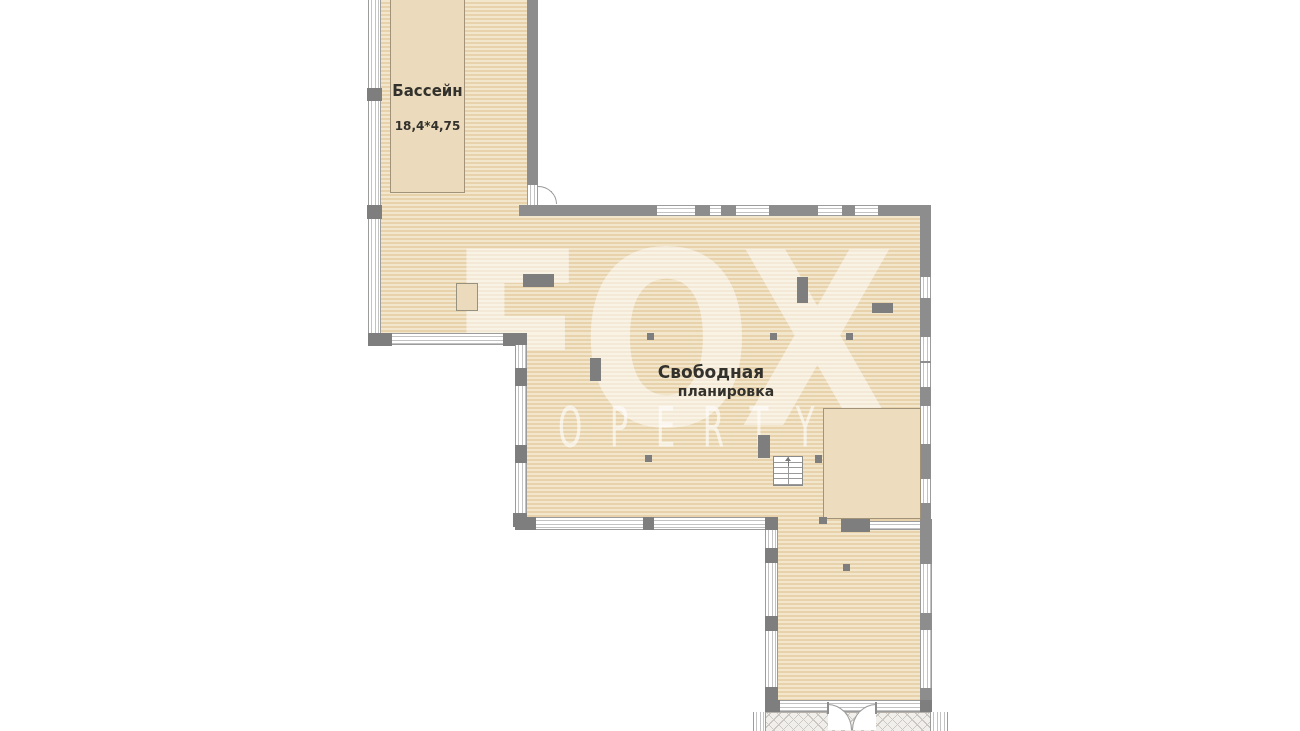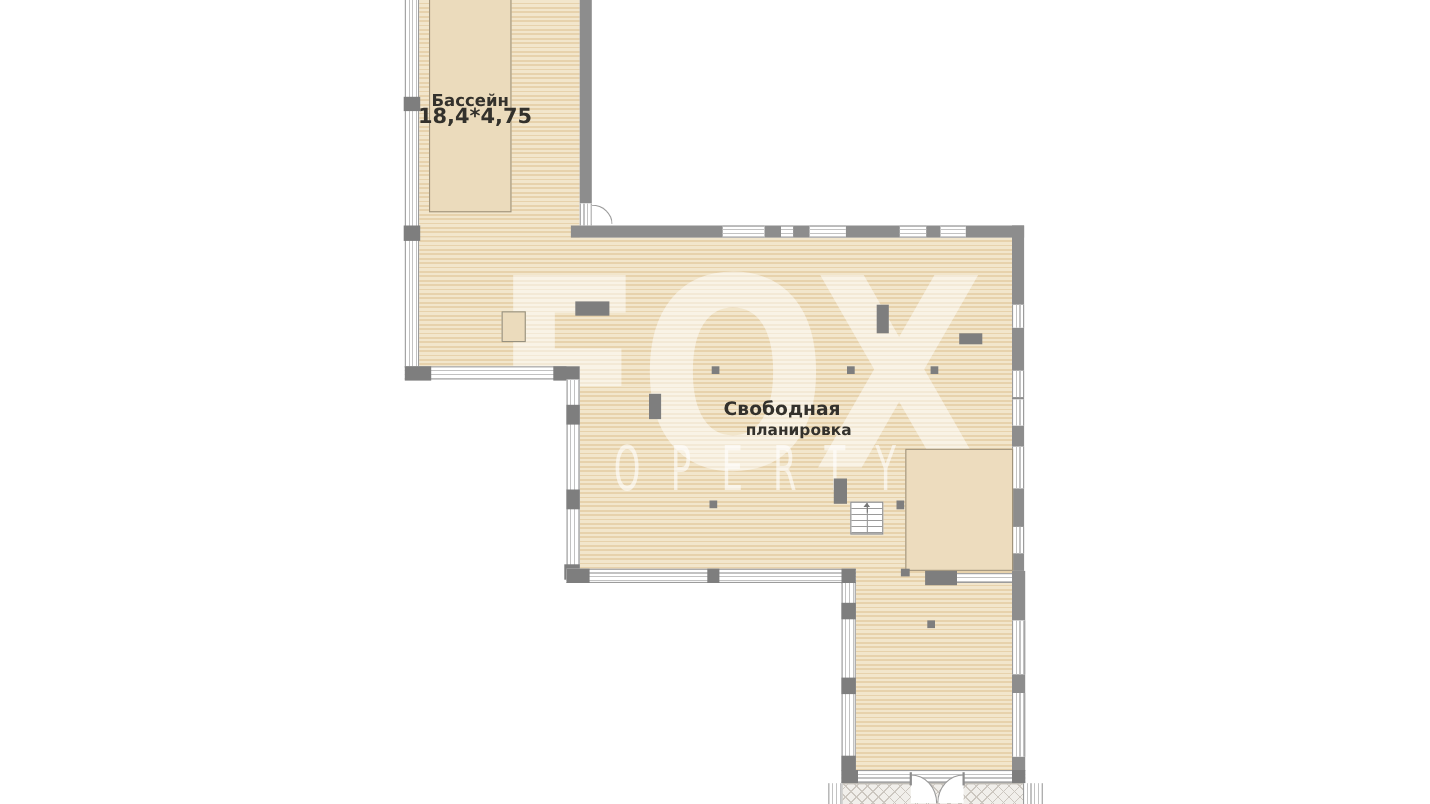--- a/index.html
+++ b/index.html
@@ -45,21 +45,21 @@
   <div class="floor" style="left:381px;top:0;width:146px;height:216px"></div>
   <div class="floor" style="left:381px;top:216px;width:539px;height:118px"></div>
   <div class="floor" style="left:527px;top:333px;width:393px;height:185px"></div>
   <div class="floor" style="left:778px;top:517px;width:142px;height:184px"></div>
 
   <div class="wm-fox">FOX</div>
   <div class="wm-sub">OPERTY</div>
 
   <div class="pool" style="left:390px;top:-2px;width:75px;height:195px"></div>
   <div class="label" style="left:380px;top:82px;width:95px;font-size:15px;line-height:19px">Бассейн</div>
-  <div class="label" style="left:380px;top:98px;width:95px;font-size:19px;line-height:16px">18,4*4,75</div>
+  <div class="label" style="left:380px;top:118px;width:95px;font-size:12px;line-height:16px">18,4*4,75</div>
 
   <div class="win-v" style="left:368px;top:0;width:13px;height:334px"></div>
   <div class="blk" style="left:367px;top:88px;width:15px;height:13px"></div>
   <div class="blk" style="left:367px;top:205px;width:15px;height:14px"></div>
 
   <div class="win-h" style="left:368px;top:333px;width:147px;height:12px"></div>
   <div class="blk" style="left:368px;top:333px;width:24px;height:13px"></div>
   <div class="blk" style="left:503px;top:333px;width:24px;height:13px"></div>
 
   <div class="win-v" style="left:515px;top:345px;width:12px;height:182px"></div>

